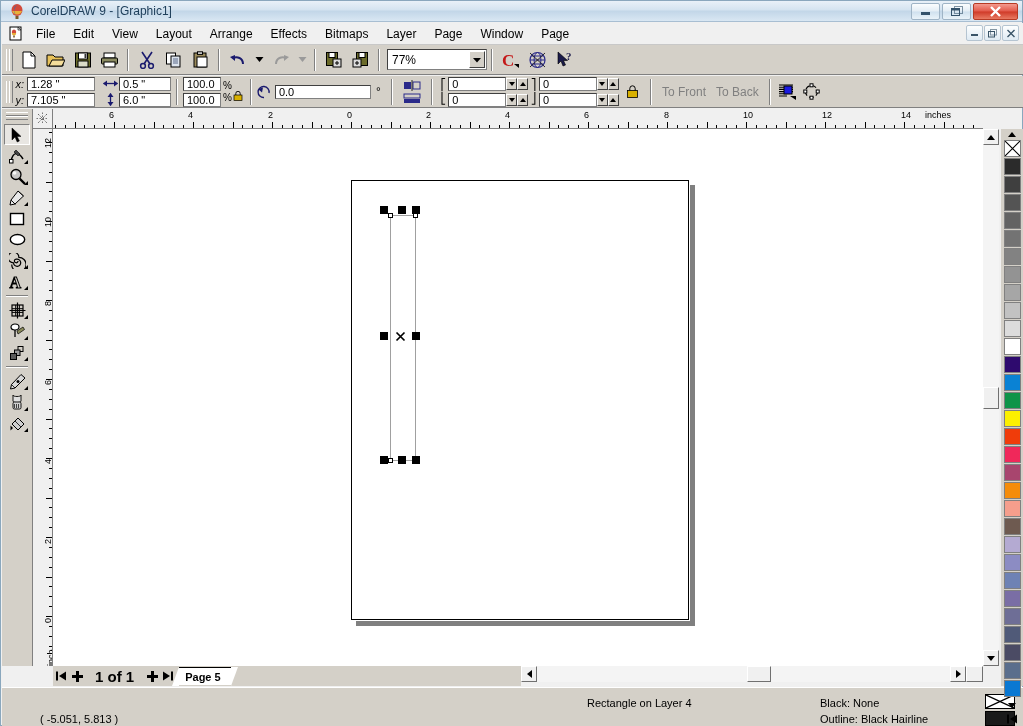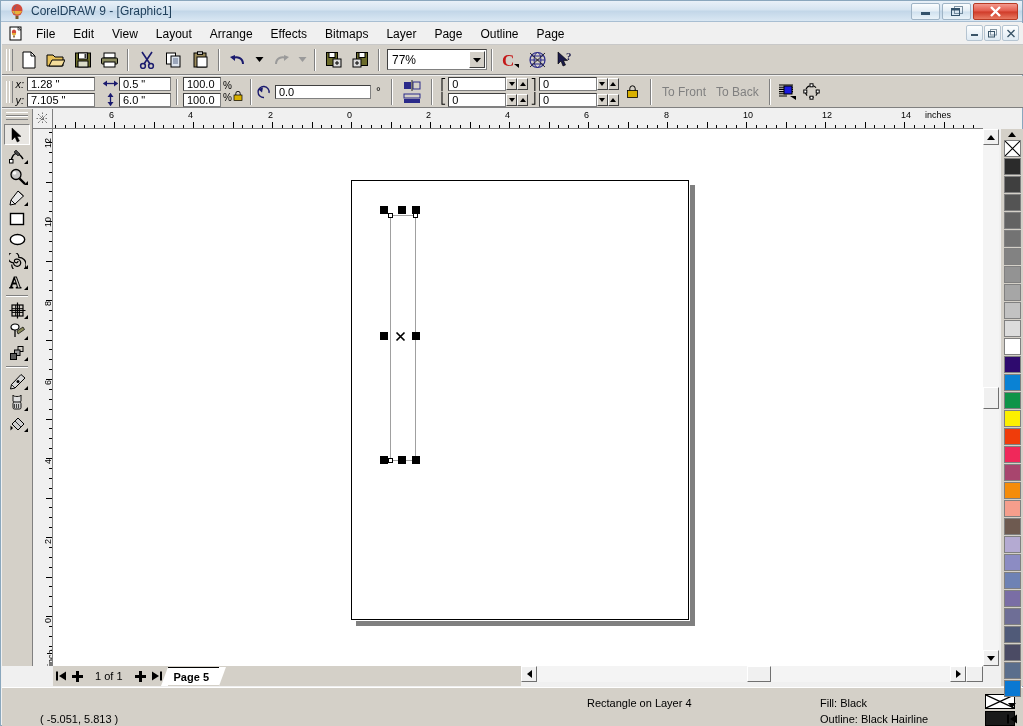--- a/index.html
+++ b/index.html
@@ -228,21 +228,21 @@
 
   
   .pagenav {
     position:absolute; left:52px; top:665px; width:468px; height:20px;
     background:#d4d0c8; display:flex; align-items:center;
   }
   .pn-btn {
     width:16px; height:16px; display:flex; align-items:center; justify-content:center;
     border:1px solid transparent; font-size:10px;
   }
-  .pn-count { font-size:11px; padding:0 10px; white-space:nowrap; }
+  .pn-count { font-size:15px; padding:0 10px; white-space:nowrap;font-weight:bold; }
   .page-tab {
     height:18px; background:#fff; font-size:11px; font-weight:bold;
     display:flex; align-items:center; padding:0 10px 0 6px;
     border-top:1px solid #000; position:relative; margin-left:3px;
   }
   .tab-l { position:absolute; left:-7px; top:-1px; width:0;height:0;
            border-bottom:19px solid #fff; border-left:7px solid transparent;}
   .tab-r { position:absolute; right:-7px; top:-1px; width:0;height:0;
            border-top:19px solid #fff; border-right:7px solid transparent;}
 
@@ -335,21 +335,21 @@
       </div>
       <div class="menu-item">File</div>
       <div class="menu-item">Edit</div>
       <div class="menu-item">View</div>
       <div class="menu-item">Layout</div>
       <div class="menu-item">Arrange</div>
       <div class="menu-item">Effects</div>
       <div class="menu-item">Bitmaps</div>
       <div class="menu-item">Layer</div>
       <div class="menu-item">Page</div>
-      <div class="menu-item">Outline</div>
+      <div class="menu-item">Window</div>
       <div class="menu-item">Page</div>
 
       <div class="mdi-btns">
         <div class="mdi-btn">
           <svg width="9" height="8" viewBox="0 0 9 8">
               <rect x="1" y="5" width="7" height="2" fill="#3a5468"></rect>
             </svg>
         </div>
         <div class="mdi-btn">
           <svg width="10" height="9" viewBox="0 0 10 9">
@@ -1051,21 +1051,21 @@
       <div class="page-tab">
         <span class="tab-l"></span>
         <span>Page 5</span>
         <span class="tab-r"></span>
       </div>
     </div>
 
     <div class="statusbar">
       <span class="st-text" style="left:38px; top:25px;">( -5.051, 5.813 )</span>
       <span class="st-text" style="left:585px; top:9px;">Rectangle on Layer 4</span>
-      <span class="st-text" style="left:818px; top:9px;">Fill: Black</span>
+      <span class="st-text" style="left:818px; top:9px;">Black: None</span>
       <span class="st-text" style="left:818px; top:25px;">Outline: Black  Hairline</span>
 
       <div class="sw-none" style="left:983px; top:6px;">
         <svg width="28" height="13" viewBox="0 0 28 13" style="display:block">
           <path d="M0 0 L28 13 M28 0 L0 13" stroke="#000" stroke-width="1.3"></path>
         </svg>
       </div>
       <div class="sw-black" style="left:983px; top:23px;"></div>
     </div>
 

